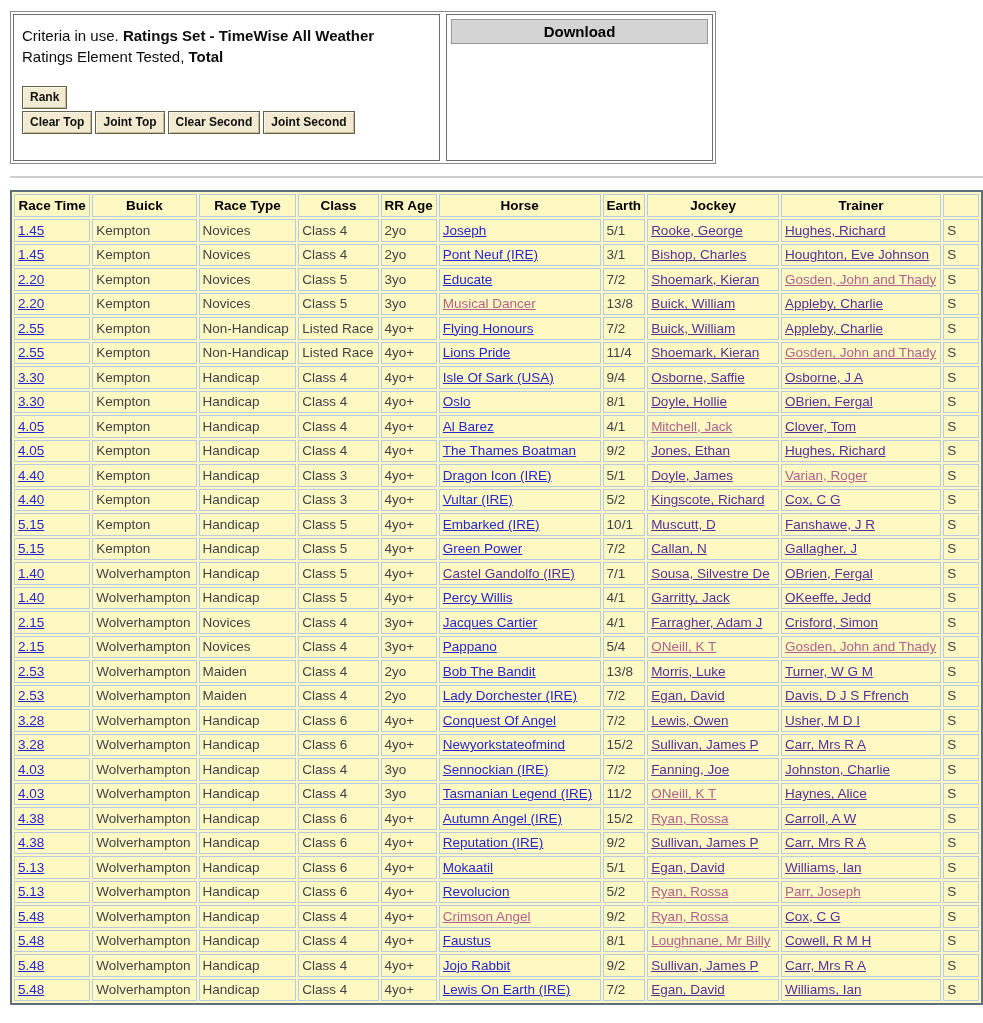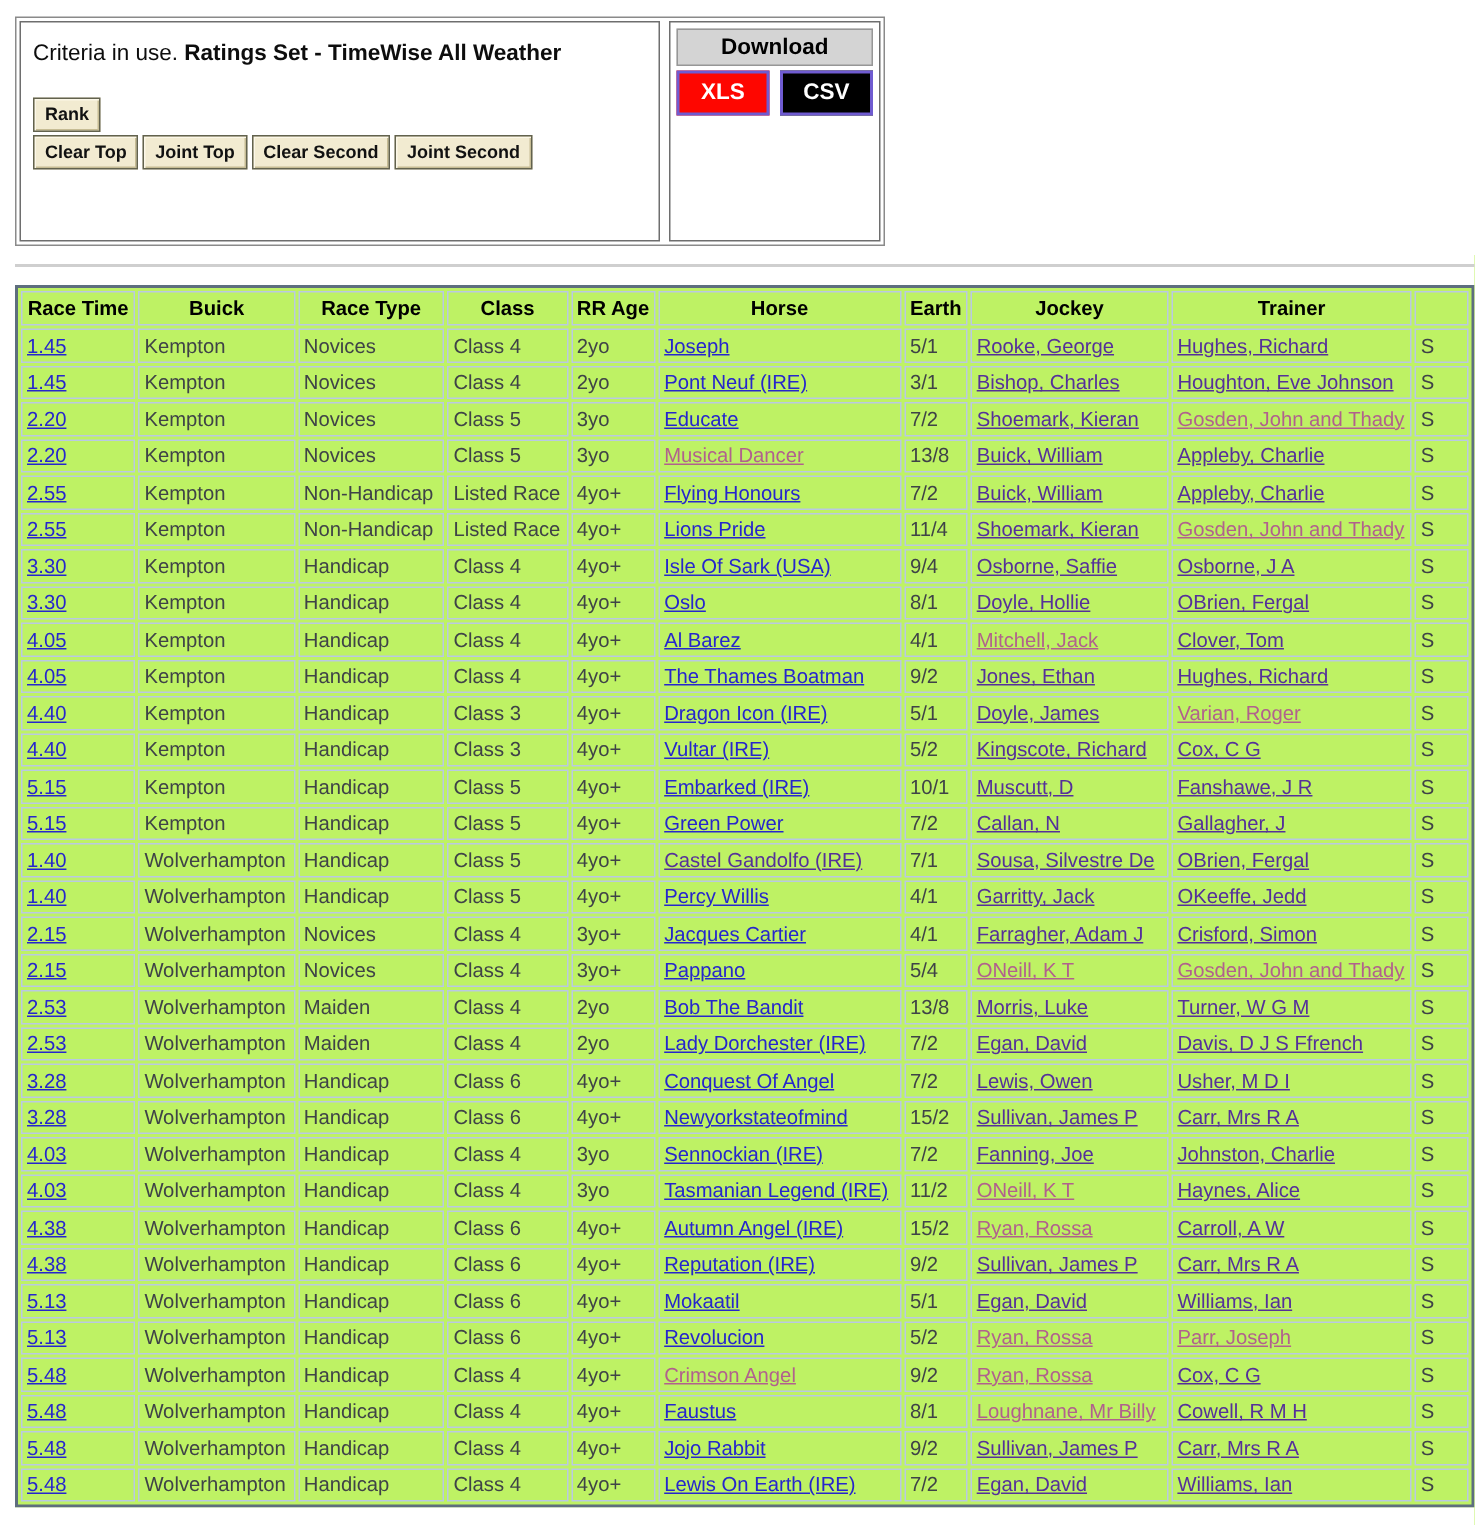--- a/index.html
+++ b/index.html
@@ -2,21 +2,21 @@
 <html style="--c-blue: #2626cd; --c-purple: #55309a; --c-pink: #b1618d; --xls-bg: #fe0600; --csv-bg: #000000; --btn-border: #6f5bd0;"><head>
 <meta charset="utf-8">
 <style>
   html,body{margin:0;padding:0;}
   body{
     width:983px;height:1023px;overflow:hidden;background:#fff;
     font-family:"Liberation Sans",sans-serif;position:relative;
   }
   
   .top-wrap{
-    position:absolute;left:10px;top:11px;width:580px;height:153px;
+    position:absolute;left:10px;top:11px;width:706px;height:153px;
     border:1px solid #8a8a8a;box-sizing:border-box;display:flex;background:#fff;
   }
   .criteria-box{
     box-sizing:border-box;margin:2px;width:427px;
     border:1px solid #6e6e6e;padding:10px 6px 0 8px;
   }
   .criteria-line{font-size:15px;color:#0d0d0d;line-height:21px;white-space:nowrap;}
   .criteria-line b{font-weight:bold;}
   .rank-row{margin-top:19px;}
   .btn-row{margin-top:2px;white-space:nowrap;}
@@ -42,53 +42,50 @@
     padding:4px 0 5px 0;border:2px solid var(--btn-border);cursor:pointer;
   }
   .dl-xls{background:var(--xls-bg);}
   .dl-csv{background:var(--csv-bg);}
   
   .divider{position:absolute;left:10px;top:176px;width:973px;height:2px;background:#cfcfcf;}
   
   .table-wrap{position:absolute;left:10px;top:190px;width:973px;overflow:hidden;}
   table.races{
     border-collapse:separate;border-spacing:2px;
-    border:2px solid #5e6e7e;background:#bef264;table-layout:fixed;
+    border:2px solid #5e6e7e;background:#fef9c3;table-layout:fixed;
   }
   .races th,.races td{
     border:1px solid #b9c9e2;box-sizing:border-box;
     padding:1px 3px;font-size:13.5px;white-space:nowrap;overflow:hidden;
     vertical-align:middle;
   }
   .races th{font-weight:bold;color:#000;text-align:center;height:23px;}
   .races td{color:#3f4347;height:22.5px;text-align:left;}
   .races a{text-decoration:underline;cursor:pointer;}
   .c-blue{color:var(--c-blue);}
   .c-purple{color:var(--c-purple);}
   .c-pink{color:var(--c-pink);}
 </style>
 </head>
 <body>
 
 <div class="top-wrap">
   <div class="criteria-box">
     <div class="criteria-line"><span>Criteria in use. </span><b>Ratings Set - TimeWise All Weather</b></div>
+    <div class="criteria-line"><span>Ratings Element Tested, </span><b>Total</b></div>
     <div class="rank-row">
       <span class="btn">Rank</span>
     </div>
     <div class="btn-row">
       <span class="btn">Clear Top</span><span class="btn">Joint Top</span><span class="btn">Clear Second</span><span class="btn">Joint Second</span>
     </div>
   </div>
   <div class="download-box">
     <div class="dl-title">Download</div>
-    <div class="dl-buttons">
-      <div class="dl-btn dl-xls">XLS</div>
-      <div class="dl-btn dl-csv">CSV</div>
-    </div>
   </div>
 </div>
 
 <div class="divider"></div>
 
 <div class="table-wrap">
   <table class="races">
     <colgroup>
       <col style="width:78px">
         <col style="width:108px">

